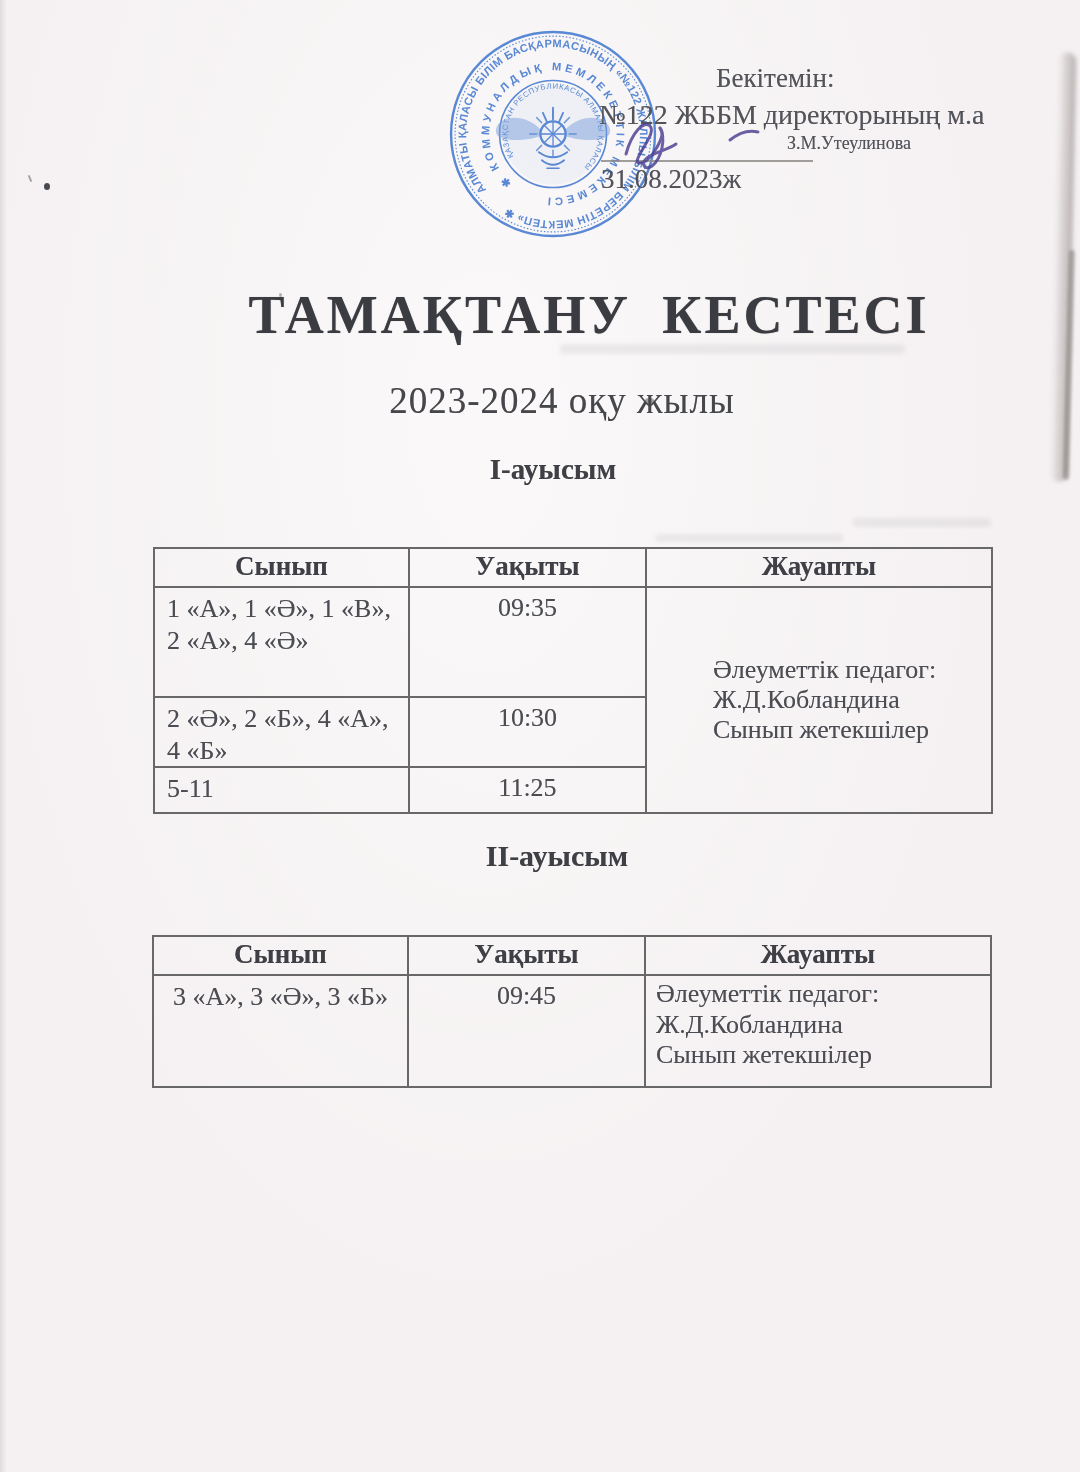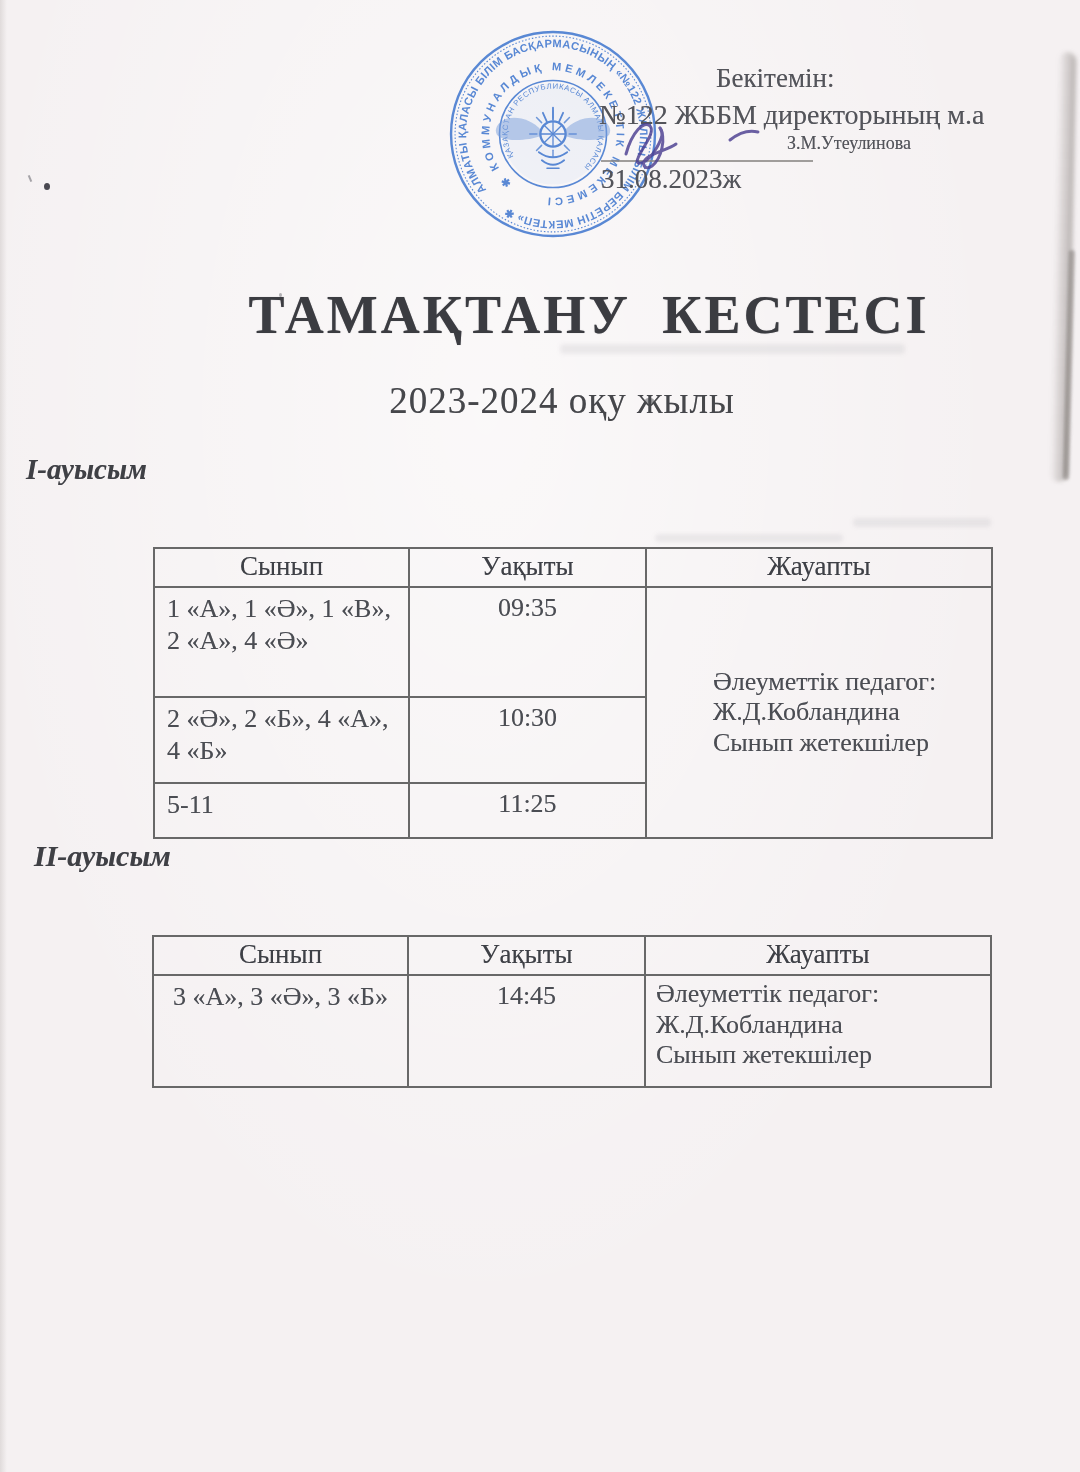--- a/index.html
+++ b/index.html
@@ -52,42 +52,42 @@
   .appr-date{left:601px;top:164px;font-size:27px;}
   .sig-line{position:absolute;left:601px;top:160px;width:212px;height:0;
     border-top:2px solid #8a8784;opacity:.8;}
   .signature{position:absolute;left:612px;top:114px;width:190px;height:60px;}
   
   .doc-title{position:absolute;left:98px;top:284px;width:982px;text-align:center;
     font-size:54px;font-weight:bold;letter-spacing:3px;word-spacing:15px;color:#3b3c41;
     text-shadow:0 0 0.8px rgba(60,60,70,0.5);}
   .doc-subtitle{position:absolute;left:44px;top:379px;width:1036px;text-align:center;
     font-size:37px;letter-spacing:1px;color:#46474b;text-shadow:0 0 0.6px rgba(70,70,80,0.4);}
-  .shift-heading{position:absolute;font-weight:bold;color:#3f4045;
-    text-shadow:0 0 0.6px rgba(70,70,80,0.4);font-style:italic;}
+  .shift-heading{position:absolute;text-align:center;font-weight:bold;color:#3f4045;
+    text-shadow:0 0 0.6px rgba(70,70,80,0.4);}
   .shift-1{left:26px;top:453px;width:1054px;font-size:29px;}
   .shift-2{left:34px;top:839px;width:1046px;font-size:30px;}
   
   table.schedule{position:absolute;border-collapse:collapse;table-layout:fixed;
     text-shadow:0 0 0.6px rgba(70,72,82,0.4);}
   .t1{left:153px;top:547px;}
   .t2{left:152px;top:935px;}
   .schedule col.c1{width:255px;}
   .schedule col.c2{width:237px;}
   .schedule col.c3{width:346px;}
   .schedule th,.schedule td{border:2px solid #686868;}
-  .schedule th{font-size:27px;font-weight:normal;color:#3e4046;padding:2px 0 4px 0;text-align:center;border-radius:14px;}
+  .schedule th{font-size:27px;font-weight:bold;color:#3e4046;padding:2px 0 4px 0;text-align:center;border-radius:14px;}
   .t1 tr.hdr{height:34px;}
   .t1 tr.r1{height:110px;}
   .t1 tr.r2{height:63px;}
   .t1 tr.r3{height:46px;}
   .t2 tr.hdr{height:33px;}
   .t2 tr.r1{height:112px;}
   .schedule td{font-size:26px;color:#4b4d53;}
-  td.classes{vertical-align:top;text-align:left;padding:5px 6px 16px 12px;line-height:1.22;}
+  td.classes{vertical-align:top;text-align:left;padding:5px 6px 0 12px;line-height:1.22;}
   td.time{vertical-align:top;text-align:center;padding-top:5px;}
   td.resp-merged{vertical-align:middle;text-align:left;padding-left:66px;line-height:1.17;}
   td.resp-top{vertical-align:top;text-align:left;padding:3px 4px 0 10px;line-height:1.18;}
   td.classes-center{vertical-align:top;text-align:center;padding-top:6px;}
   .resp-line{display:block;}
 </style>
 </head>
 <body>
 
 <div class="page">
@@ -218,21 +218,21 @@
         <col class="c3">
       </colgroup>
     <tbody>
         <tr class="hdr">
       <th>Сынып</th>
       <th>Уақыты</th>
       <th>Жауапты</th>
     </tr>
     <tr class="r1">
       <td class="classes-center">3 «А», 3 «Ә», 3 «Б»</td>
-      <td class="time">14:45</td>
+      <td class="time">09:45</td>
       <td class="resp-top">
         <span class="resp-line">Әлеуметтік педагог:</span>
         <span class="resp-line">Ж.Д.Кобландина</span>
         <span class="resp-line">Сынып жетекшілер</span>
       </td>
     </tr>
   </tbody>
     </table>
 
 </div>

